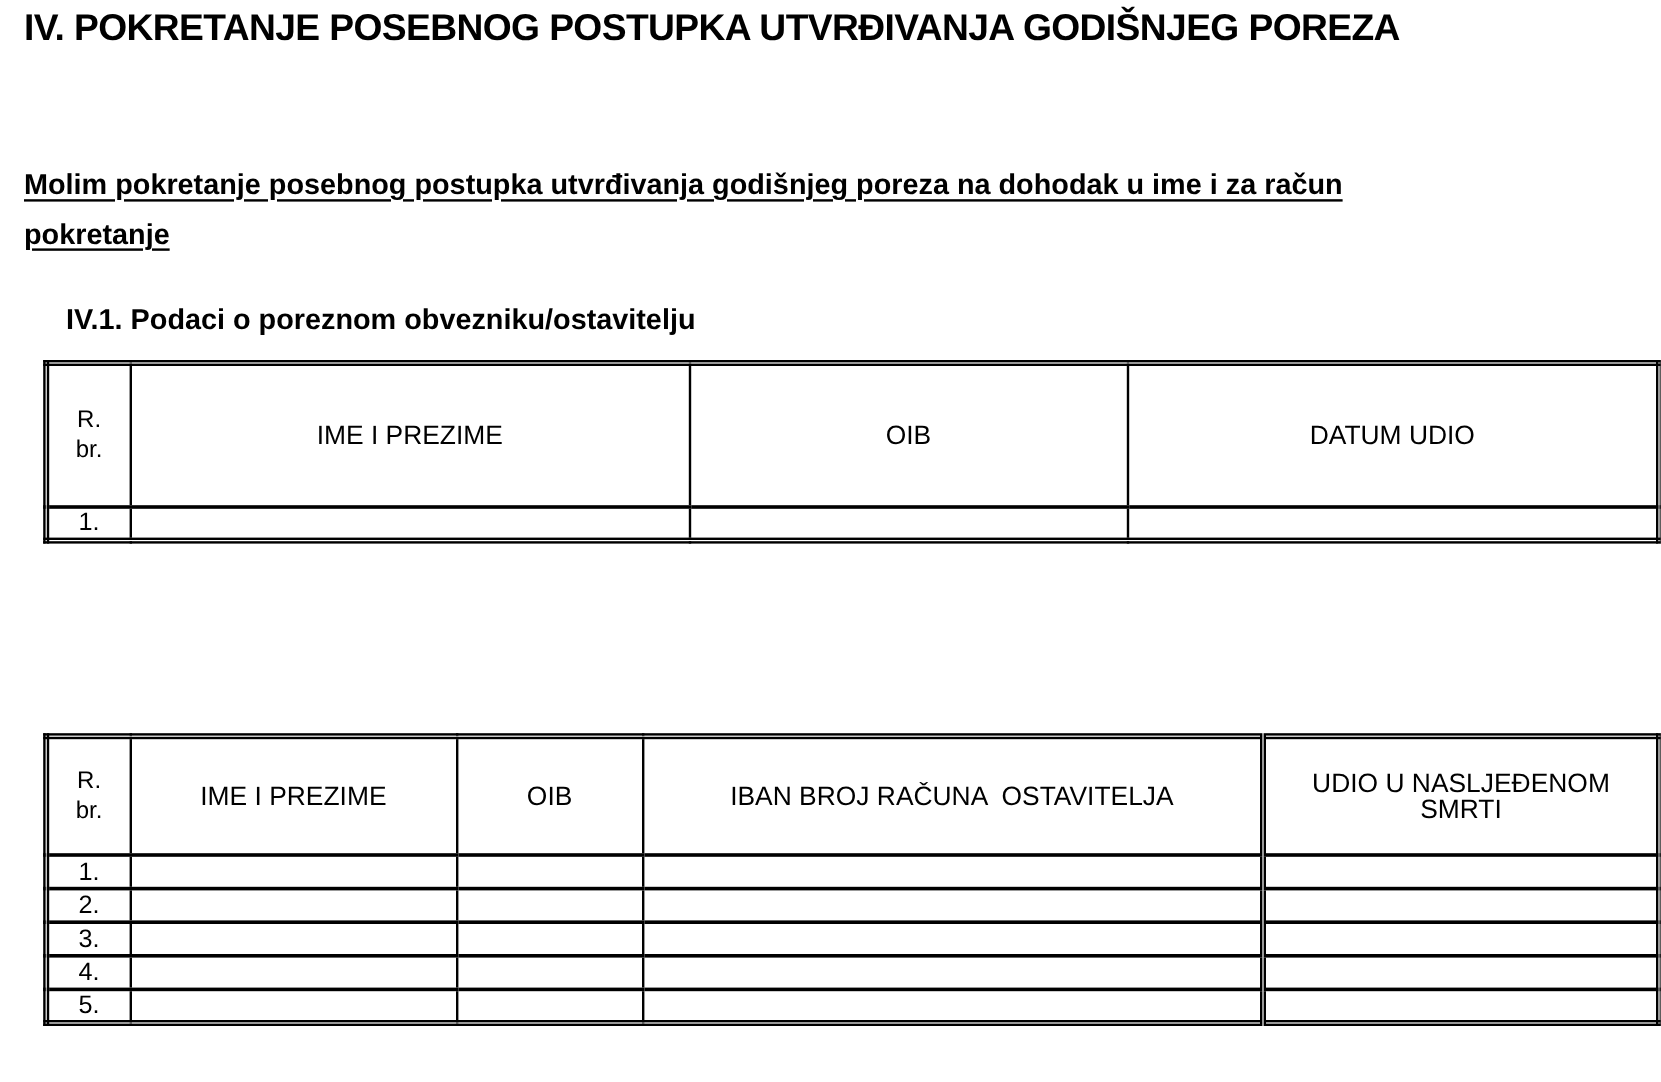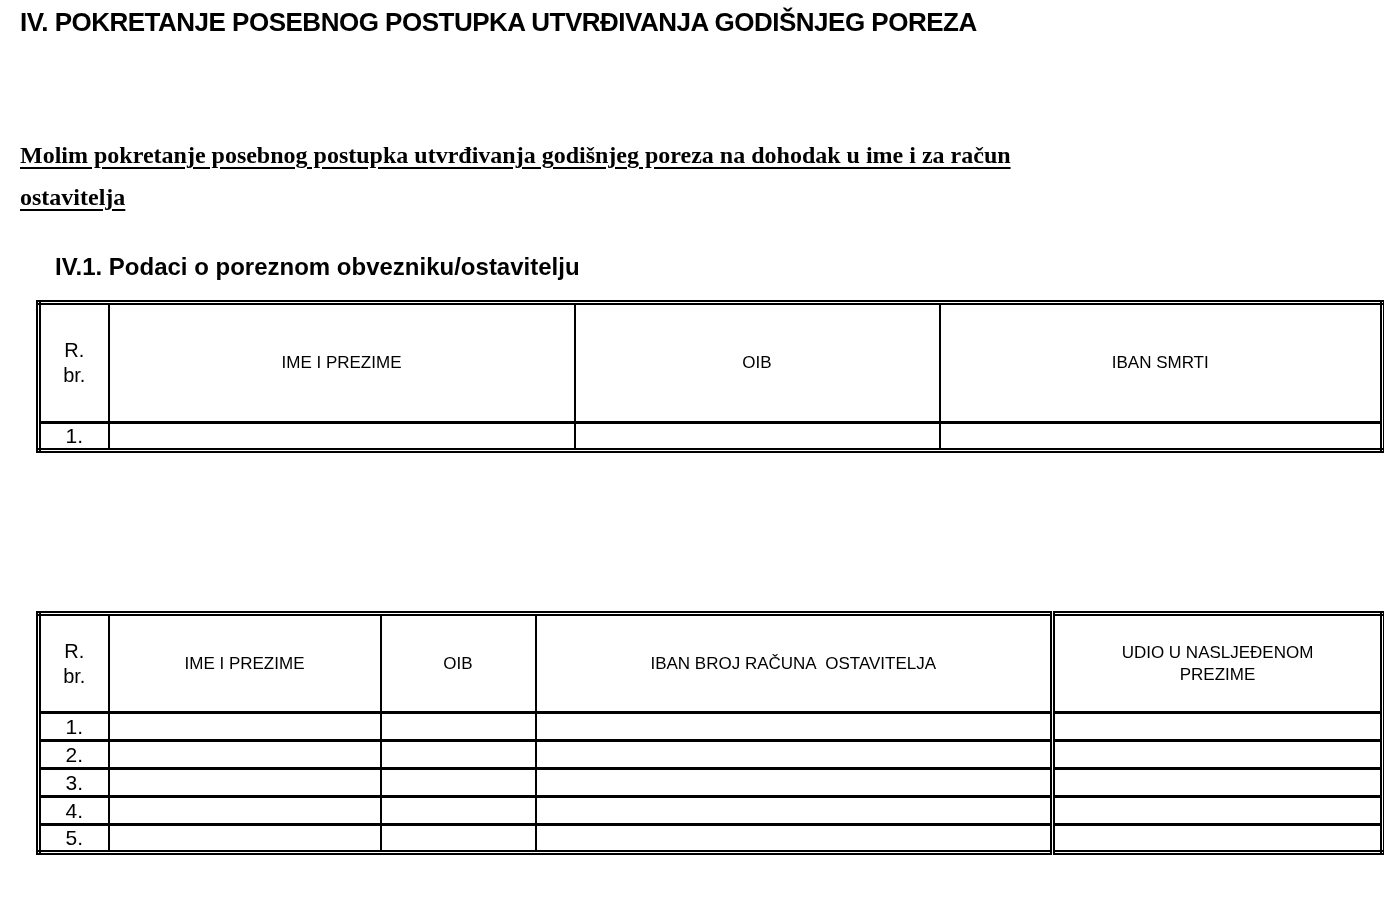--- a/index.html
+++ b/index.html
@@ -16,40 +16,39 @@
     background: #ffffff;
     overflow: hidden;
   }
 
   
   .doc-title {
     position: absolute;
     left: 20px;
     top: -1px;
     margin: 0;
-    font-size: 26px;
+    font-size: 31px;
     font-weight: bold;
     line-height: 47px;
     letter-spacing: -0.5px;
     white-space: nowrap;
   }
   .request {
     position: absolute;
     left: 20px;
     top: 134px;
     margin: 0;
     font-size: 24px;
     font-weight: bold;
     line-height: 41px;
   }
   .request span {
     text-decoration: underline;
     text-decoration-thickness: 2px;
     text-underline-offset: 4px;
-    font-family: Liberation Serif, serif;
   }
   .sub-heading {
     position: absolute;
     margin: 0;
     font-size: 24px;
     font-weight: bold;
     white-space: nowrap;
     text-align: right;
   }
   .sub-heading.iv1 { left: 55px; top: 253px; }
@@ -80,21 +79,21 @@
   }
   .form-table thead td { border-bottom: 3px solid #000000; }
   .form-table tbody td { border-top: 3px solid #000000; border-bottom: 3px solid #000000; }
 
   .t1 thead tr { height: 120px; }
   .t1 tbody tr { height: 28px; }
   .t2 thead tr { height: 99px; }
   .t2 tbody tr { height: 28px; }
 
   .hdr-cell {
-    font-size: 17px;
+    font-size: 22px;
     line-height: 22px;
     white-space: pre-wrap;
   }
   .rbr-cell {
     font-size: 20px;
     line-height: 25px;
     white-space: pre-wrap;
   }
   .num-cell { font-size: 21px; }
 
@@ -105,39 +104,39 @@
 <body>
 
 <div class="page">
 
   <h1 class="doc-title">
     <span>IV. POKRETANJE POSEBNOG POSTUPKA UTVRĐIVANJA GODIŠNJEG POREZA</span><br>
   </h1>
 
   <p class="request">
     <span>Molim pokretanje posebnog postupka utvrđivanja godišnjeg poreza na dohodak u ime i za račun</span><br>
-    <span>ostavitelja</span>
+    <span>pokretanje</span>
   </p>
 
   <h2 class="sub-heading iv1">IV.1. Podaci o poreznom obvezniku/ostavitelju</h2>
 
   <table class="form-table t1">
     <colgroup>
       <col style="width:70px">
       <col style="width:466px">
       <col style="width:365px">
       <col style="width:443px">
     </colgroup>
     <thead>
       <tr>
         <td class="rbr-cell">R.
 br.</td>
         <td class="hdr-cell">IME I PREZIME</td>
         <td class="hdr-cell">OIB</td>
-        <td class="hdr-cell">IBAN SMRTI</td>
+        <td class="hdr-cell">DATUM UDIO</td>
       </tr>
     </thead>
     <tbody>
       <tr>
         <td class="num-cell">1.</td>
         <td></td>
         <td></td>
         <td></td>
       </tr>
     </tbody>
@@ -153,21 +152,21 @@
       <col style="width:330px">
     </colgroup>
     <thead>
       <tr>
         <td class="rbr-cell">R.
 br.</td>
         <td class="hdr-cell">IME I PREZIME</td>
         <td class="hdr-cell">OIB</td>
         <td class="hdr-cell">IBAN BROJ RAČUNA  OSTAVITELJA</td>
         <td class="hdr-cell dbl-left">UDIO U NASLJEĐENOM
-PREZIME</td>
+SMRTI</td>
       </tr>
     </thead>
     <tbody>
       <tr>
         <td class="num-cell">1.</td>
         <td></td>
         <td></td>
         <td></td>
         <td class="dbl-left"></td>
       </tr>

